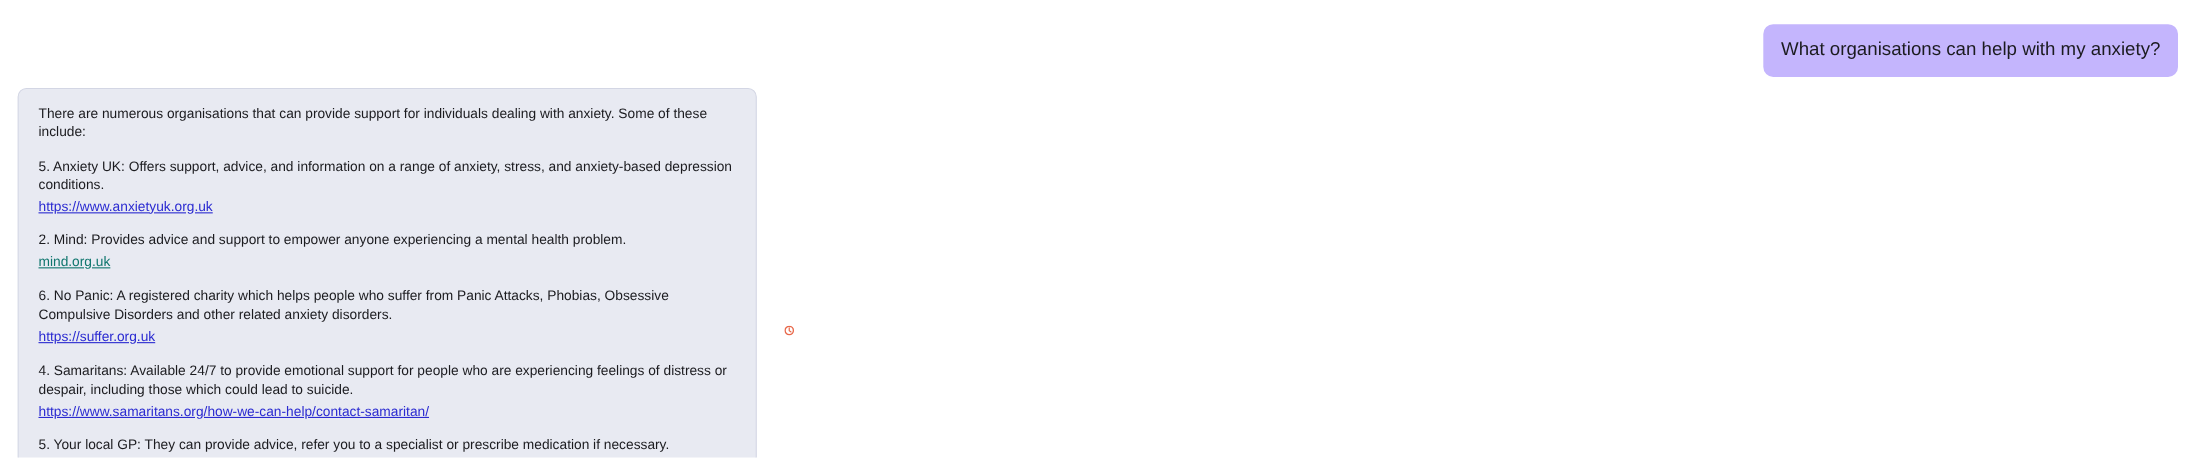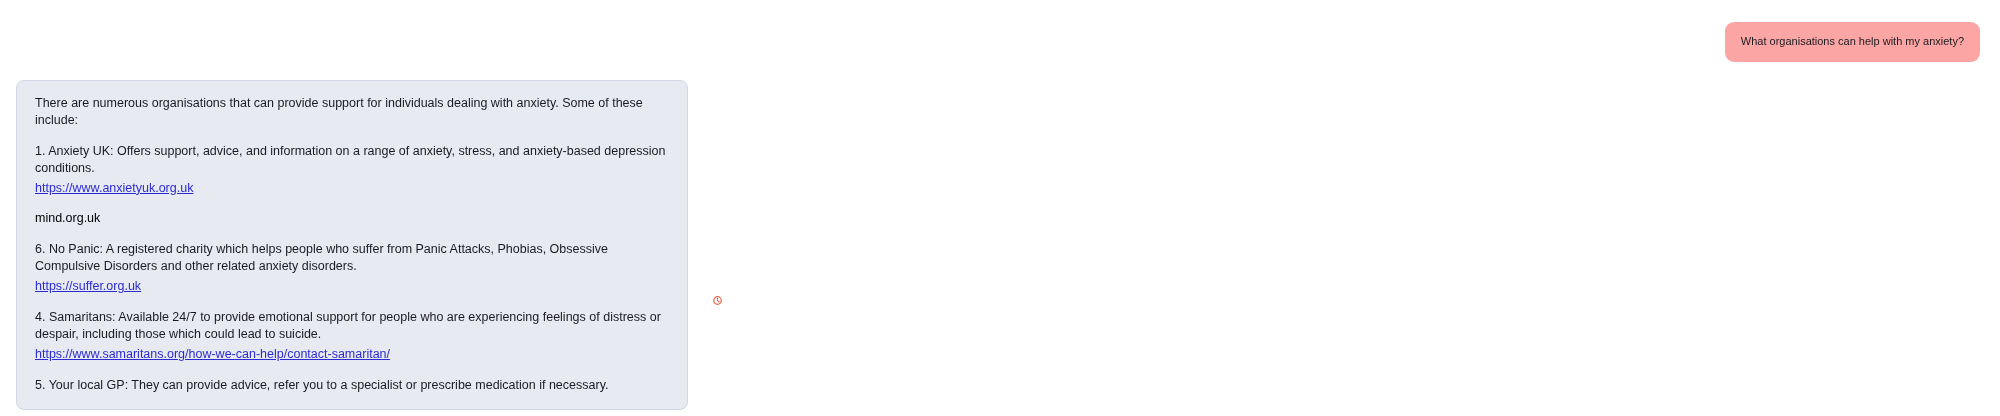--- a/index.html
+++ b/index.html
@@ -23,24 +23,24 @@
 
   
   .user-row {
     position: absolute;
     top: 22px;
     right: 20px;
     display: flex;
     justify-content: flex-end;
   }
   .user-bubble {
-    background: #fca5a5;
+    background: #c4b5fd;
     border-radius: 9px;
     padding: 12px 16px 13px 16px;
-    font-size: 11px;
+    font-size: 17px;
     line-height: 1.35;
     color: #1b1b1f;
     max-width: 620px;
   }
 
   
   .assistant-row {
     position: absolute;
     top: 80px;
     left: 16px;
@@ -68,21 +68,22 @@
     display: block;
   }
   .para .line + .line {
     margin-top: 3px;
   }
   a.link {
     color: #2b2bd1;
     text-decoration: underline;
   }
   .plainlink {
-    color: #000000;
+    color: #0f766e;
+    text-decoration: underline;
   }
 
   
   .marker-icon {
     position: absolute;
     left: 713px;
     top: 296px;
     width: 9px;
     height: 9px;
     display: block;
@@ -98,25 +99,26 @@
   </div>
 
   <div class="assistant-row">
     <div class="assistant-bubble">
 
       <p class="para">
         <span class="line">There are numerous organisations that can provide support for individuals dealing with anxiety. Some of these include:</span>
       </p>
 
       <p class="para">
-        <span class="line">1. Anxiety UK: Offers support, advice, and information on a range of anxiety, stress, and anxiety-based depression conditions.</span>
+        <span class="line">5. Anxiety UK: Offers support, advice, and information on a range of anxiety, stress, and anxiety-based depression conditions.</span>
         <span class="line"><a class="link" href="#">https://www.anxietyuk.org.uk</a></span>
       </p>
 
       <p class="para">
+        <span class="line">2. Mind: Provides advice and support to empower anyone experiencing a mental health problem.</span>
         <span class="line plainlink">mind.org.uk</span>
       </p>
 
       <p class="para">
         <span class="line">6. No Panic: A registered charity which helps people who suffer from Panic Attacks, Phobias, Obsessive Compulsive Disorders and other related anxiety disorders.</span>
         <span class="line"><a class="link" href="#">https://suffer.org.uk</a></span>
       </p>
 
       <p class="para">
         <span class="line">4. Samaritans: Available 24/7 to provide emotional support for people who are experiencing feelings of distress or despair, including those which could lead to suicide.</span>

